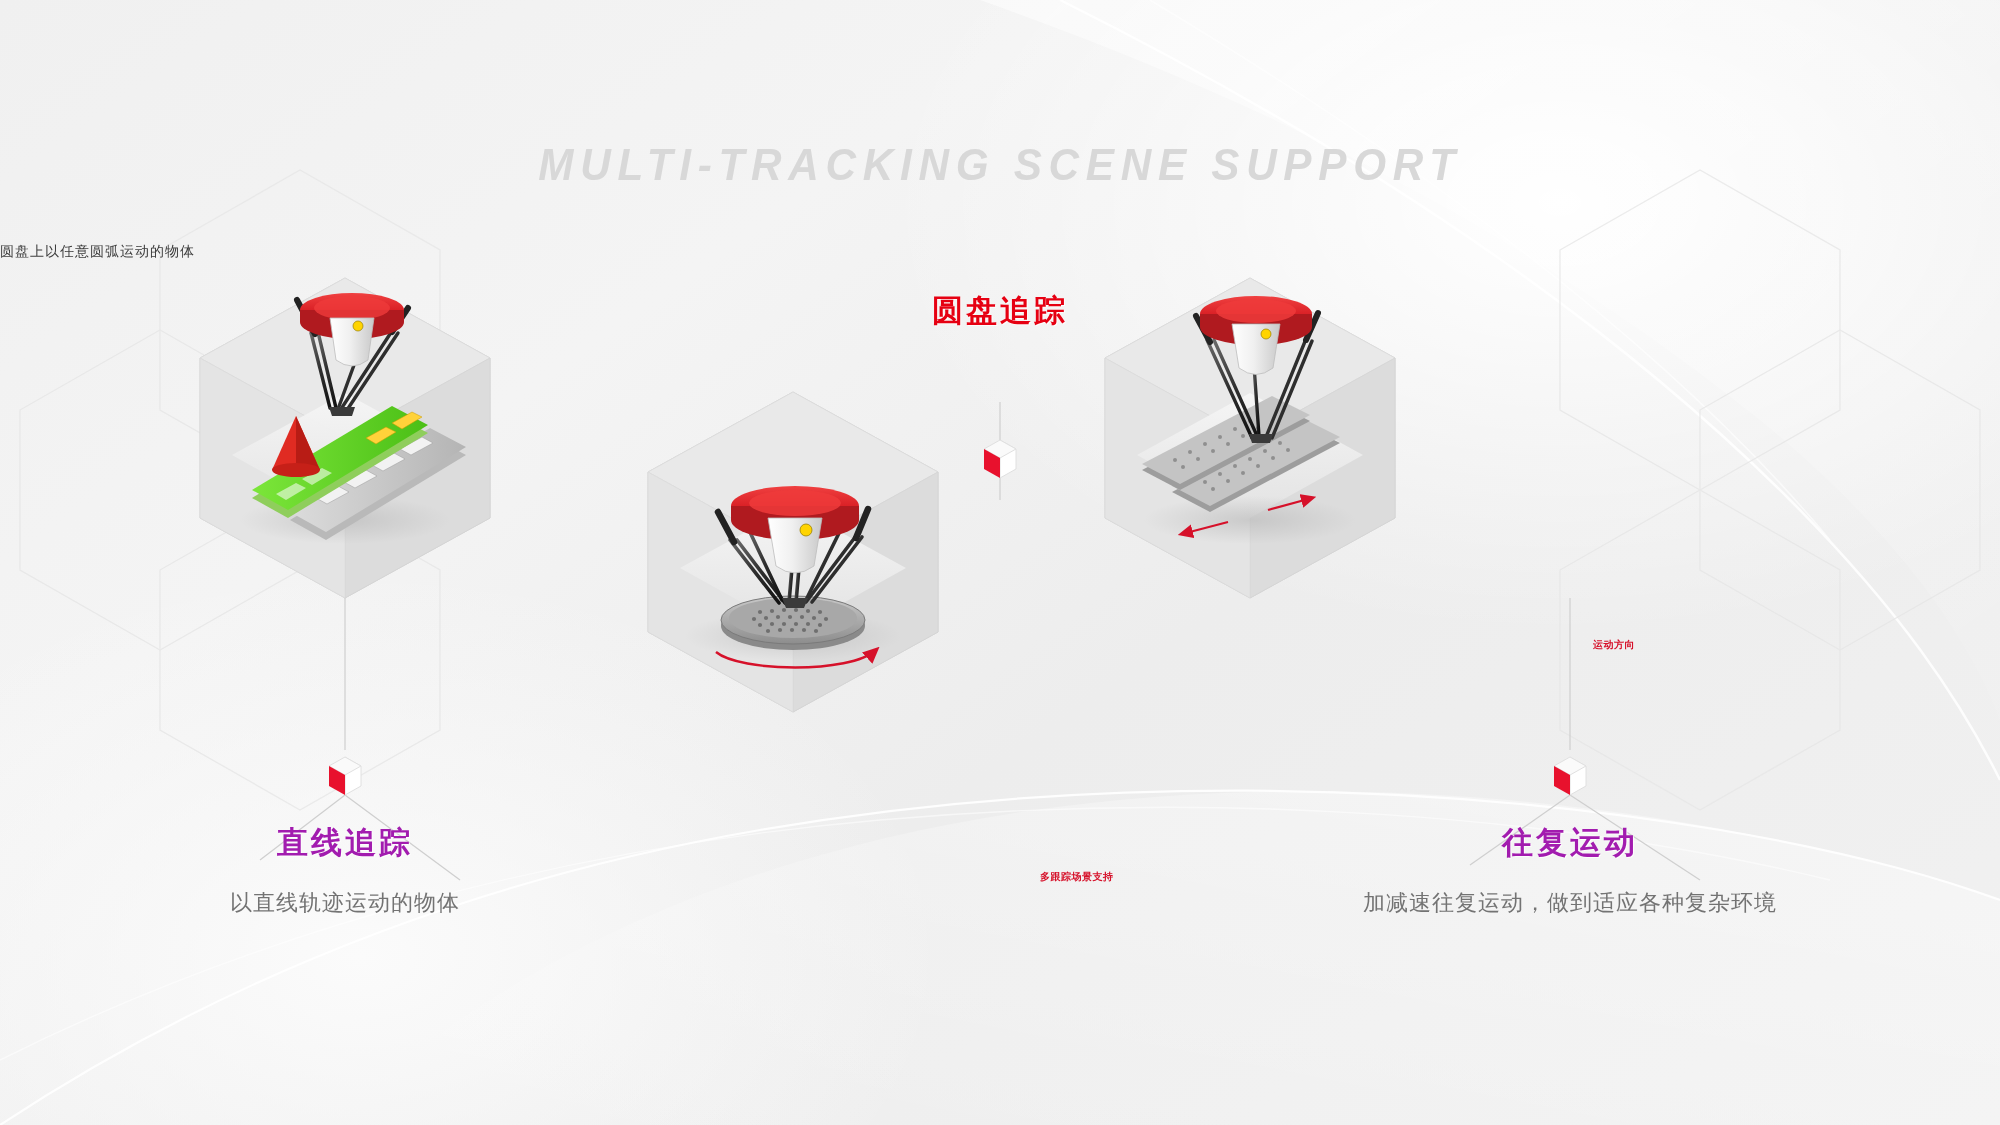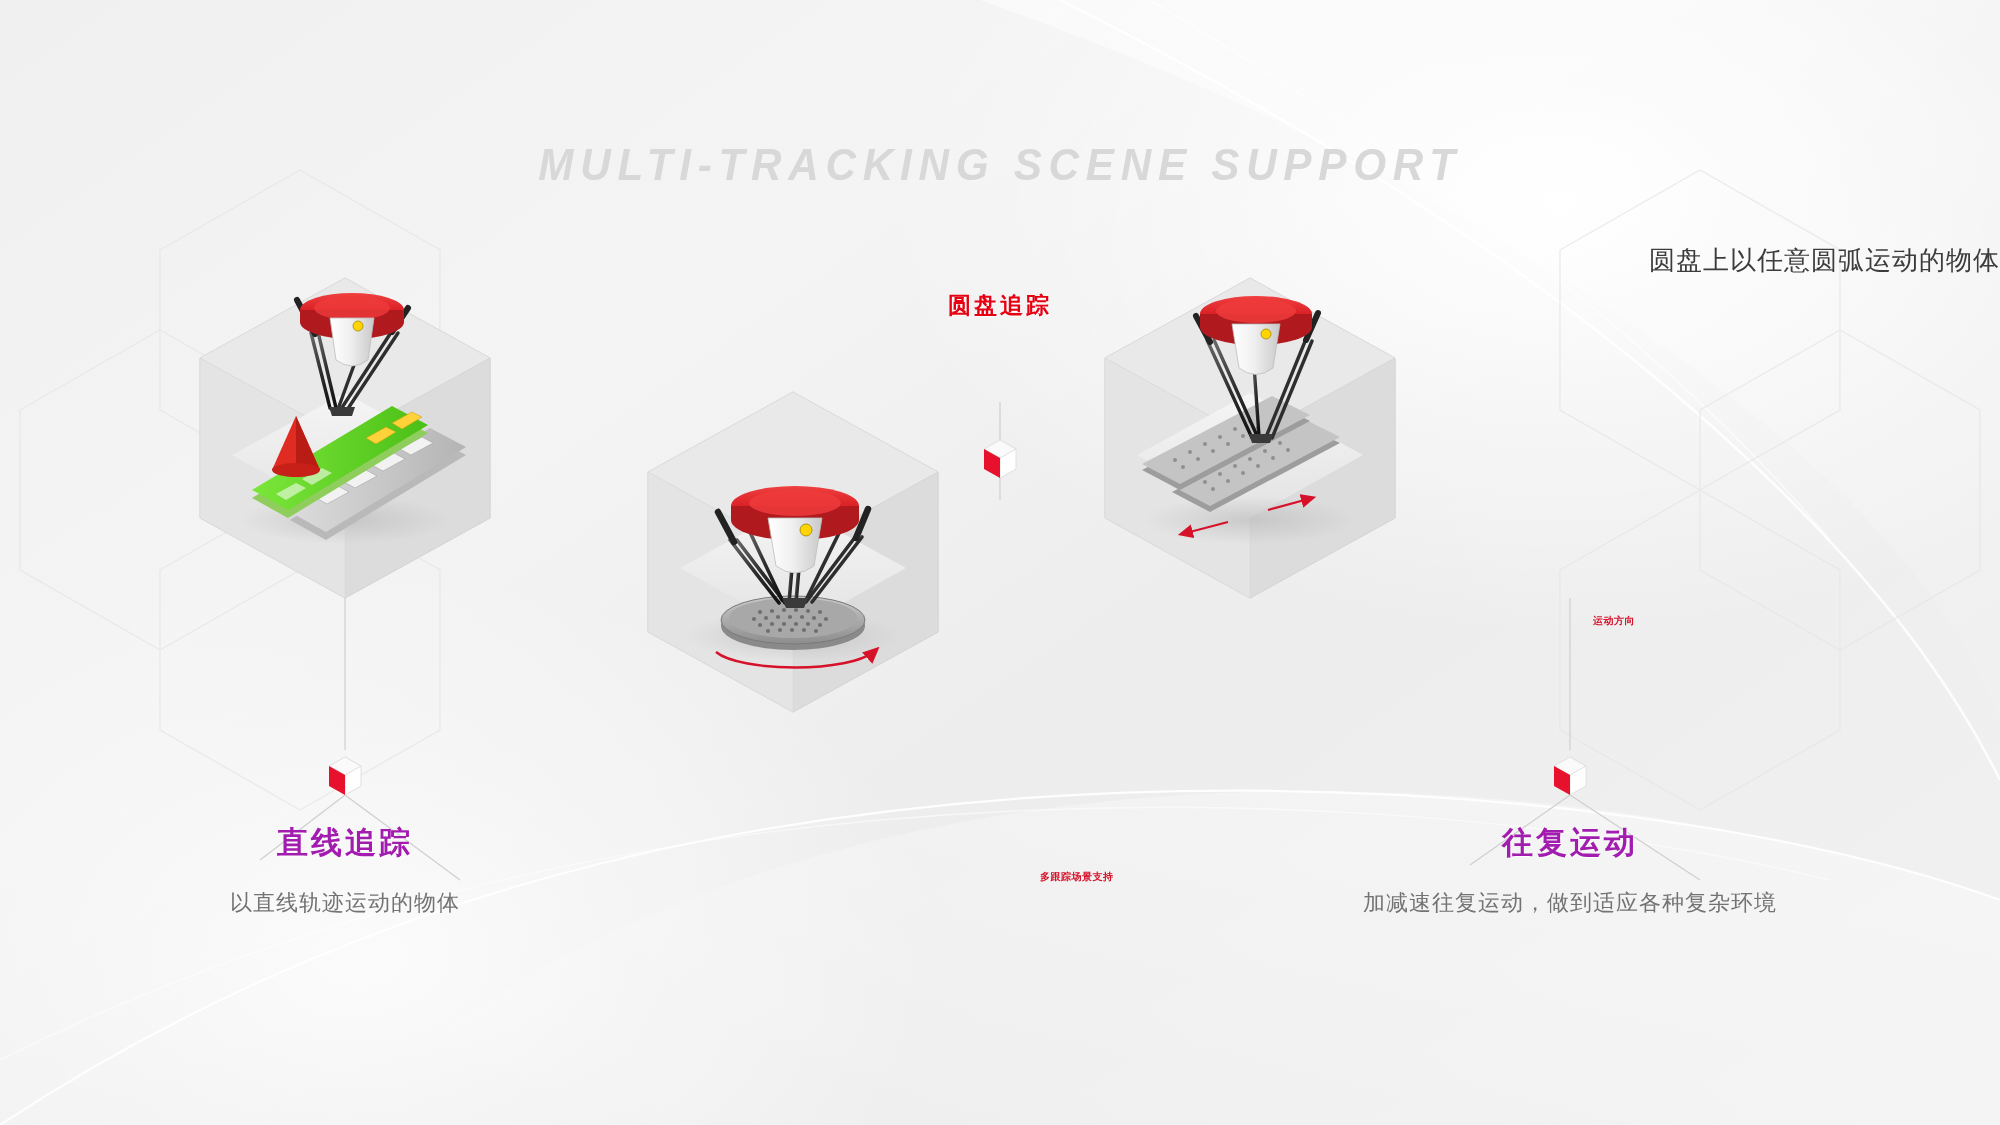--- a/index.html
+++ b/index.html
@@ -65,27 +65,27 @@
     font-size: 22px;
     color: #737373;
     letter-spacing: 1px;
     white-space: nowrap;
     text-align: center;
   }
 
   
   #center-desc {
     position: absolute; top: 243px; left: 0; width: 2000px;
-    text-align: right;
-    font-size: 26px; color: #3c3c3c; letter-spacing: 1px;
+    text-align: left;
+    font-size: 14px; color: #3c3c3c; letter-spacing: 1px;
   }
   #center-title {
     position: absolute; top: 290px; left: 0; width: 2000px;
     text-align: center;
-    font-size: 23px; font-weight: bold; color: #e60012; letter-spacing: 3px;
+    font-size: 31px; font-weight: bold; color: #e60012; letter-spacing: 3px;
     text-shadow: 1px 1px 0 rgba(255,255,255,0.8);
   }
 
   
   .scene-note {
     position: absolute;
     font-size: 10px;
     font-weight: bold;
     color: #d6112a;
     white-space: nowrap;
@@ -408,19 +408,19 @@
     <polygon points="329,766 345,775 345,795 329,786" fill="#e8112d"></polygon>
   </g>
   <g>
     <polygon points="1570,757 1586,766 1586,786 1570,795" fill="#ffffff" stroke="#e0e0e0" stroke-width="1"></polygon>
     <polygon points="1554,766 1570,757 1586,766 1570,775" fill="#fafafa" stroke="#e0e0e0" stroke-width="1"></polygon>
     <polygon points="1554,766 1570,775 1570,795 1554,786" fill="#e8112d"></polygon>
   </g>
 </svg>
 
 <div class="scene-note" style="left:1040px; top:870px;">多跟踪场景支持</div>
-<div class="scene-note" style="left:1593px; top:614px;text-align:right;">运动方向</div>
+<div class="scene-note" style="left:1593px; top:638px;text-align:right;">运动方向</div>
 
 <div class="caption-title" style="left:145px; top:822px; width:400px;">直线追踪</div>
 <div class="caption-desc" style="left:145px; top:888px; width:400px;">以直线轨迹运动的物体</div>
 
 <div class="caption-title" style="left:1370px; top:822px; width:400px;">往复运动</div>
 <div class="caption-desc" style="left:1270px; top:888px; width:600px;">加减速往复运动，做到适应各种复杂环境</div>
 
 </body></html>

